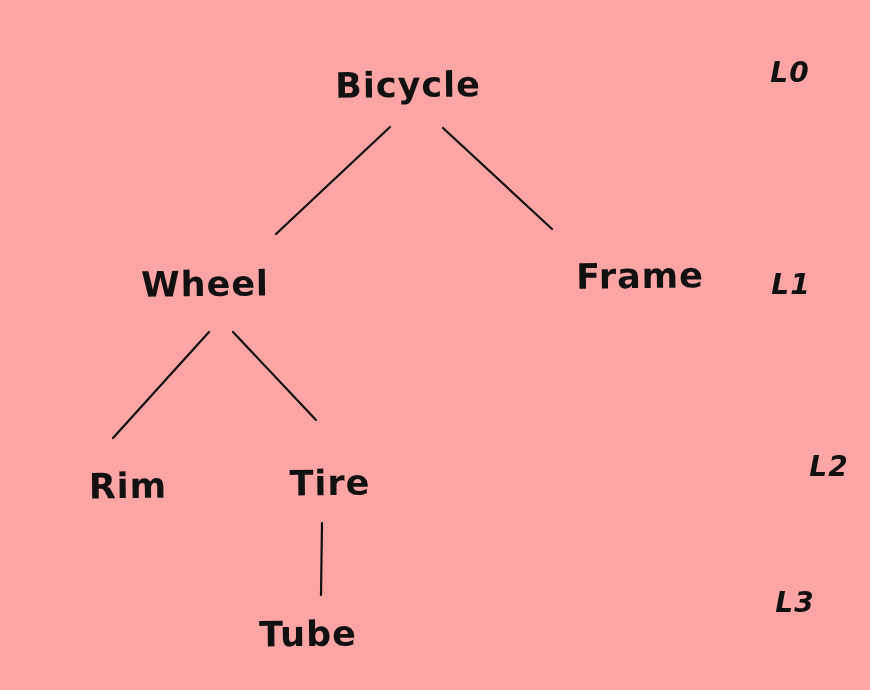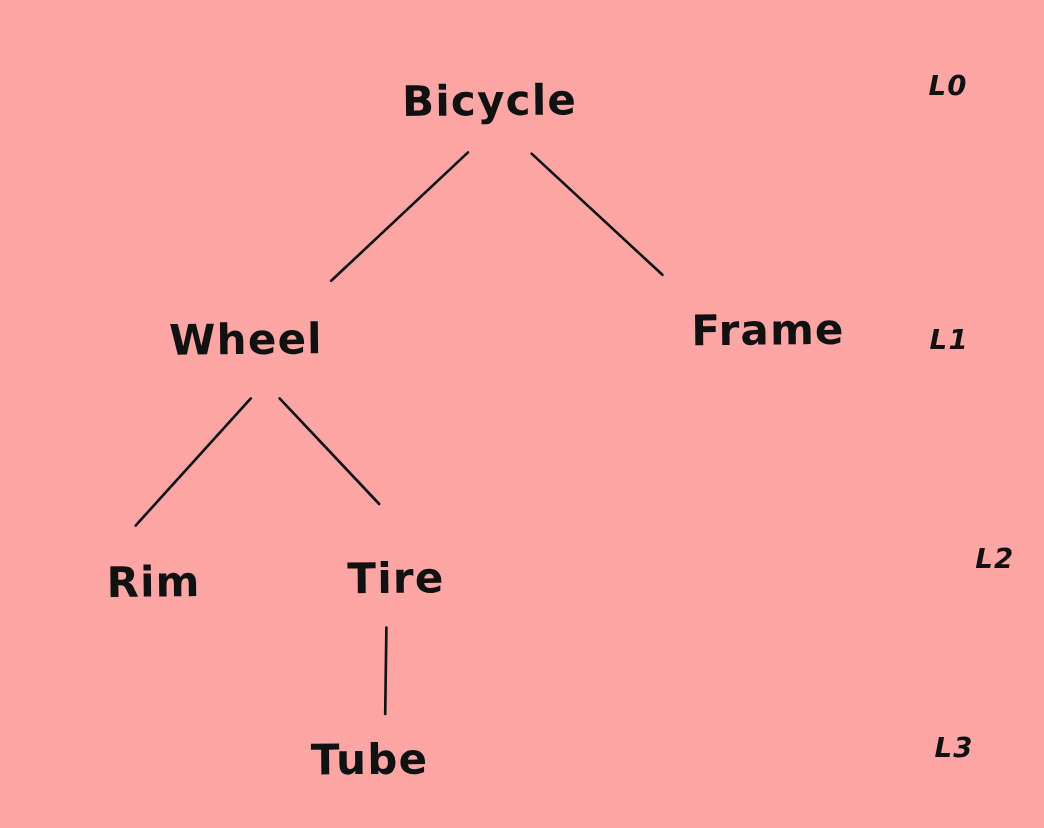--- a/index.html
+++ b/index.html
@@ -33,21 +33,21 @@
     transform: translate(-50%, -50%) rotate(-0.6deg);
     font-size: 35px;
     font-weight: 600;
     letter-spacing: 1px;
     white-space: nowrap;
     color: #111111;
   }
   .level-label {
     position: absolute;
     transform: translate(-50%, -50%);
-    font-size: 23px;
+    font-size: 28px;
     font-weight: 600;
     font-style: italic;
     letter-spacing: 1px;
     white-space: nowrap;
     color: #111111;
   }
 </style>
 </head>
 <body>
 
@@ -72,15 +72,15 @@
   <div class="node" style="left:330px; top:483px;">Tire</div>
 
   <div class="node" style="left:308px; top:634px;">Tube</div>
 
   <div class="level-label" style="left:790px; top:72px;">L0</div>
 
   <div class="level-label" style="left:791px; top:284px;text-align:right;">L1</div>
 
   <div class="level-label" style="left:797px; top:466px;margin-left:32px;">L2</div>
 
-  <div class="level-label" style="left:795px; top:624px;">L3</div>
+  <div class="level-label" style="left:795px; top:602px;">L3</div>
 
 </div>
 
 </body></html>

